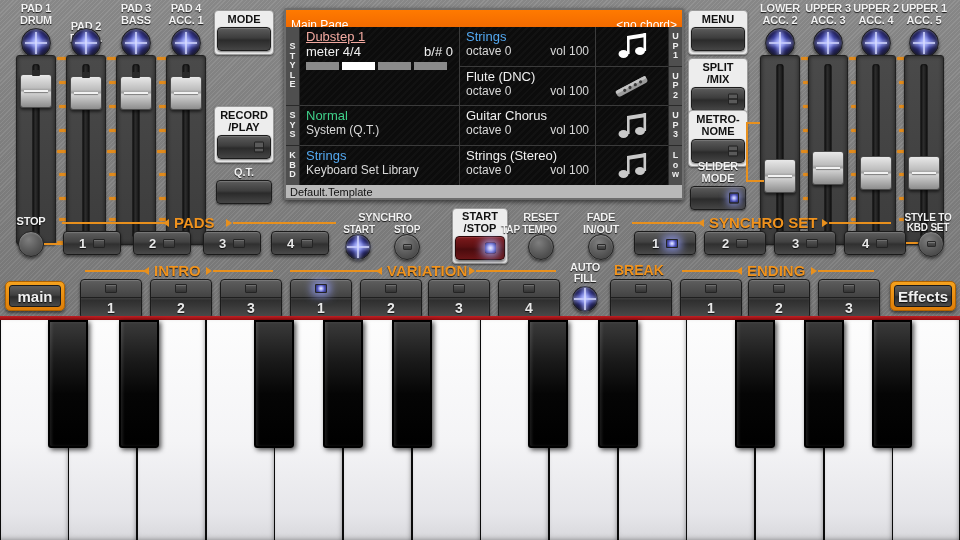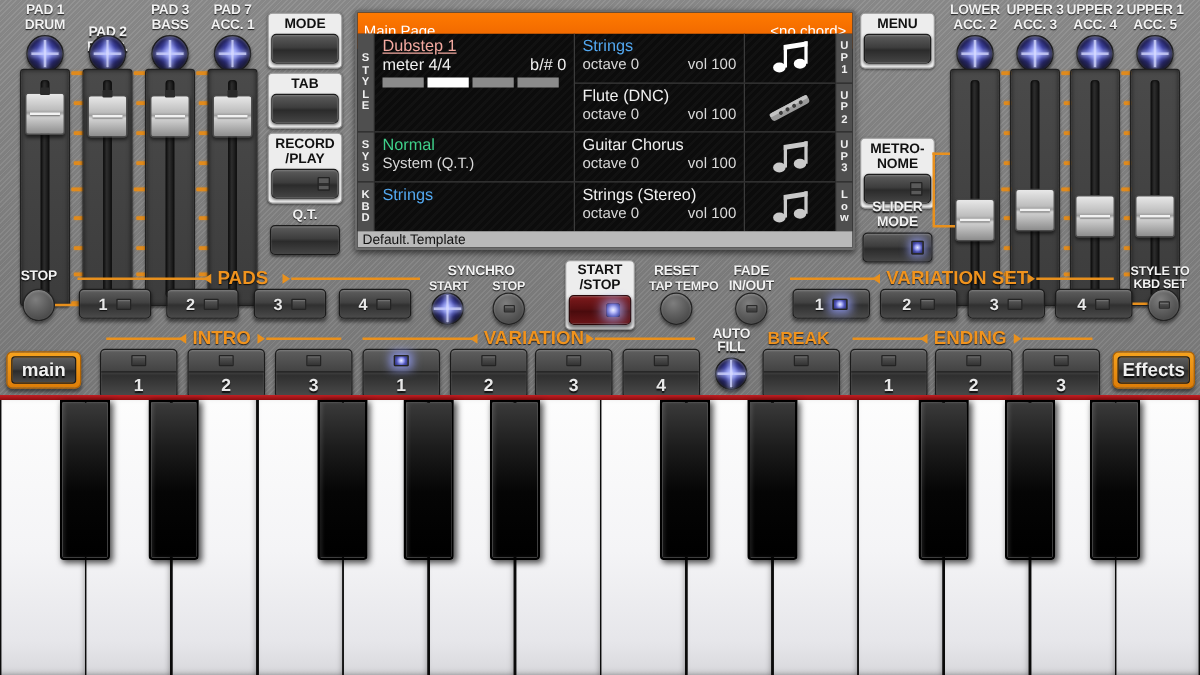--- a/index.html
+++ b/index.html
@@ -275,21 +275,21 @@
   </div>
   <div class="led" style="left:71px;top:28px;position:absolute;"></div>
 
   <div style="position:absolute;left:108px;top:3px;width:56px;">
     <div class="lbl">PAD 3</div>
     <div class="lbl">BASS</div>
   </div>
   <div class="led" style="left:121px;top:28px;position:absolute;"></div>
 
   <div style="position:absolute;left:158px;top:3px;width:56px;">
-    <div class="lbl">PAD 7</div>
+    <div class="lbl">PAD 4</div>
     <div class="lbl">ACC. 1</div>
   </div>
   <div class="led" style="left:171px;top:28px;position:absolute;"></div>
 
   <div class="slider-track" style="left:16px;top:55px;">
     <div class="slider-slot"></div>
     <div class="slider-cap topnub" style="top:18px;"></div>
   </div>
   <div class="tickcol" style="left:57px;top:55px;height:190px;">
     <div class="tick long" style="top:2px;"></div>
@@ -335,24 +335,20 @@
     <div class="tick long" style="top:186px;"></div>
   </div>
 
   <div class="slider-track" style="left:166px;top:55px;">
     <div class="slider-slot"></div>
     <div class="slider-cap topnub" style="top:20px;"></div>
   </div>
 
   <div class="fbox" style="left:214px;top:10px;">
     <div class="cap">MODE</div>
-    <div class="fbtn"></div>
-  </div>
-  <div class="fbox" style="left:214px;top:58px;">
-    <div class="cap">TAB</div>
     <div class="fbtn"></div>
   </div>
   <div class="fbox" style="left:214px;top:106px;">
     <div class="cap">RECORD</div>
     <div class="cap">/PLAY</div>
     <div class="fbtn">
       <div class="dled"></div>
     </div>
   </div>
   <div class="fbox noframe" style="left:214px;top:164px;">
@@ -468,20 +464,23 @@
               <rect x="31.5" y="1" width="2.6" height="18" fill="#c9c9c9"></rect>
               <ellipse cx="11.5" cy="22" rx="5" ry="4" fill="#c9c9c9"></ellipse>
               <ellipse cx="28" cy="19" rx="5" ry="4" fill="#c9c9c9"></ellipse>
             </svg>
           </div>
         </div>
 
         <div class="lcd-row">
           <div class="cell left">
             <div class="c-name blue">Strings</div>
+            <div class="c-sub">
+              <span>Keyboard Set Library</span>
+            </div>
           </div>
           <div class="cell mid">
             <div class="c-name" style="color:#f0f0f0">Strings (Stereo)</div>
             <div class="c-sub">
               <span>octave  0</span>
               <span>vol 100</span>
             </div>
           </div>
           <div class="cell ico">
             <svg width="40" height="30" viewBox="0 0 40 30">
@@ -522,20 +521,27 @@
 
     <div class="lcd-foot">
       <span>Default.Template</span>
     </div>
   </div>
 
   <div class="fbox" style="left:688px;top:10px;">
     <div class="cap">MENU</div>
     <div class="fbtn"></div>
   </div>
+  <div class="fbox" style="left:688px;top:58px;">
+    <div class="cap">SPLIT</div>
+    <div class="cap">/MIX</div>
+    <div class="fbtn">
+      <div class="dled"></div>
+    </div>
+  </div>
   <div class="fbox" style="left:688px;top:110px;">
     <div class="cap">METRO-</div>
     <div class="cap">NOME</div>
     <div class="fbtn">
       <div class="dled"></div>
     </div>
   </div>
   <div class="fbox noframe" style="left:688px;top:158px;">
     <div class="cap">SLIDER</div>
     <div class="cap">MODE</div>
@@ -662,32 +668,32 @@
 
   <div class="fbox" style="left:452px;top:208px;width:56px;padding:1px 2px 3px;">
     <div class="cap">START</div>
     <div class="cap">/STOP</div>
     <div class="startstop" style="position:relative;height:24px;margin-top:2px;">
       <div style="position:absolute;right:8px;top:50%;transform:translateY(-50%);width:11px;height:11px;border-radius:2px;background:radial-gradient(circle,#eceeff 0%,#b9bdfa 28%,#6d72cf 60%,#33376e 100%);box-shadow:0 0 9px 3px rgba(170,178,255,.85);"></div>
     </div>
   </div>
 
   <div class="lbl" style="position:absolute;left:512px;top:212px;width:58px;font-size:11px;">RESET</div>
-  <div class="lbl" style="position:absolute;left:510px;top:224px;width:74px;font-size:10px;">TAP TEMPO</div>
+  <div class="lbl" style="position:absolute;left:492px;top:224px;width:74px;font-size:10px;">TAP TEMPO</div>
   <div class="knob-plain" style="position:absolute;left:528px;top:234px;"></div>
 
   <div class="lbl" style="position:absolute;left:572px;top:212px;width:58px;font-size:11px;">FADE</div>
   <div class="lbl" style="position:absolute;left:572px;top:224px;width:58px;font-size:11px;">IN/OUT</div>
   <div class="knob-led-sm" style="position:absolute;left:588px;top:234px;">
     <div class="mini-led"></div>
   </div>
 
   <div class="rule" style="left:632px;top:222px;width:68px;"></div>
   <div class="arrowL" style="left:698px;top:219px;"></div>
-  <div class="sect orange" style="left:709px;top:214px;">VARIATION SET</div>
+  <div class="sect orange" style="left:709px;top:214px;">SYNCHRO SET</div>
   <div class="arrowR" style="left:822px;top:219px;"></div>
   <div class="rule" style="left:829px;top:222px;width:62px;"></div>
 
   <div class="rbtn" style="left:634px;top:231px;width:62px;">
     <span>1</span>
     <span class="sq lit"></span>
   </div>
   <div class="rbtn" style="left:704px;top:231px;width:62px;">
     <span>2</span>
     <span class="sq"></span>

